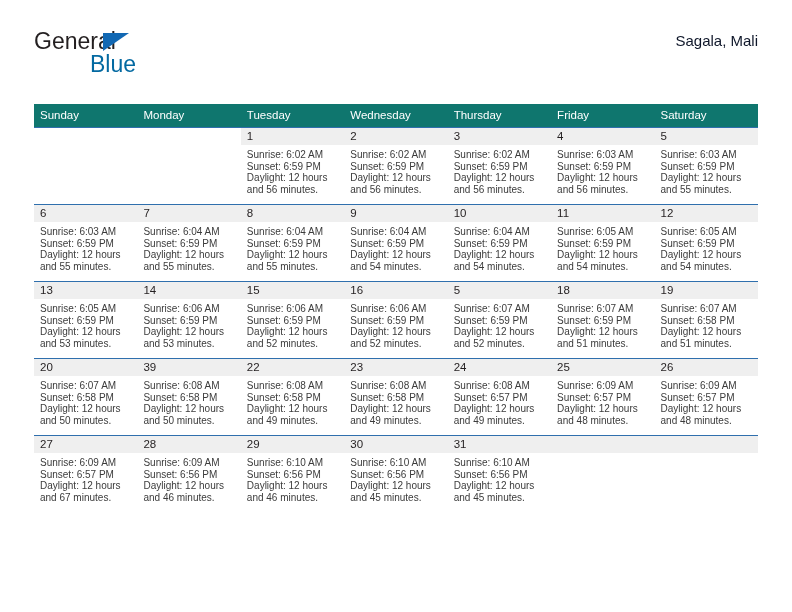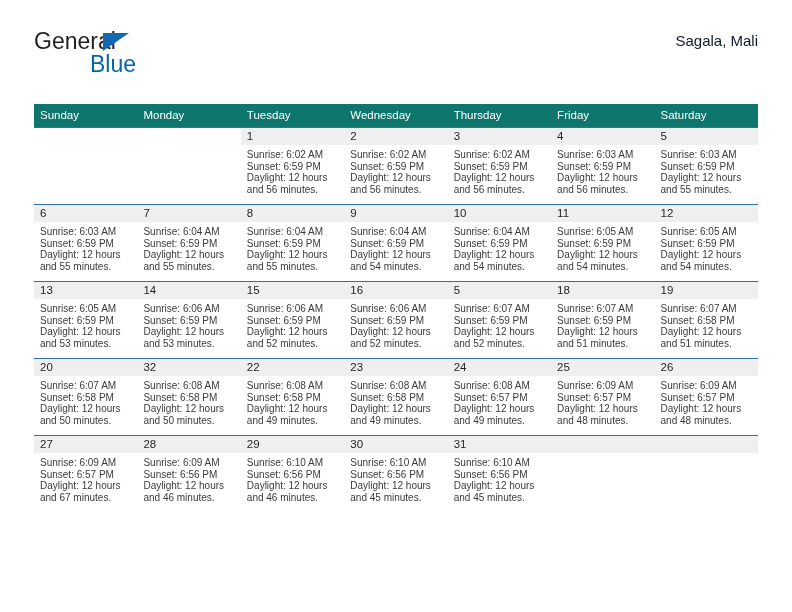--- a/index.html
+++ b/index.html
@@ -373,21 +373,21 @@
           <td class="">
             <div class="daynum-band">20</div>
             <div class="details">
               <div>Sunrise: 6:07 AM</div>
               <div>Sunset: 6:58 PM</div>
               <div>Daylight: 12 hours</div>
               <div>and 50 minutes.</div>
             </div>
           </td>
           <td class="">
-            <div class="daynum-band">32</div>
+            <div class="daynum-band">39</div>
             <div class="details">
               <div>Sunrise: 6:08 AM</div>
               <div>Sunset: 6:58 PM</div>
               <div>Daylight: 12 hours</div>
               <div>and 50 minutes.</div>
             </div>
           </td>
           <td class="">
             <div class="daynum-band">22</div>
             <div class="details">

